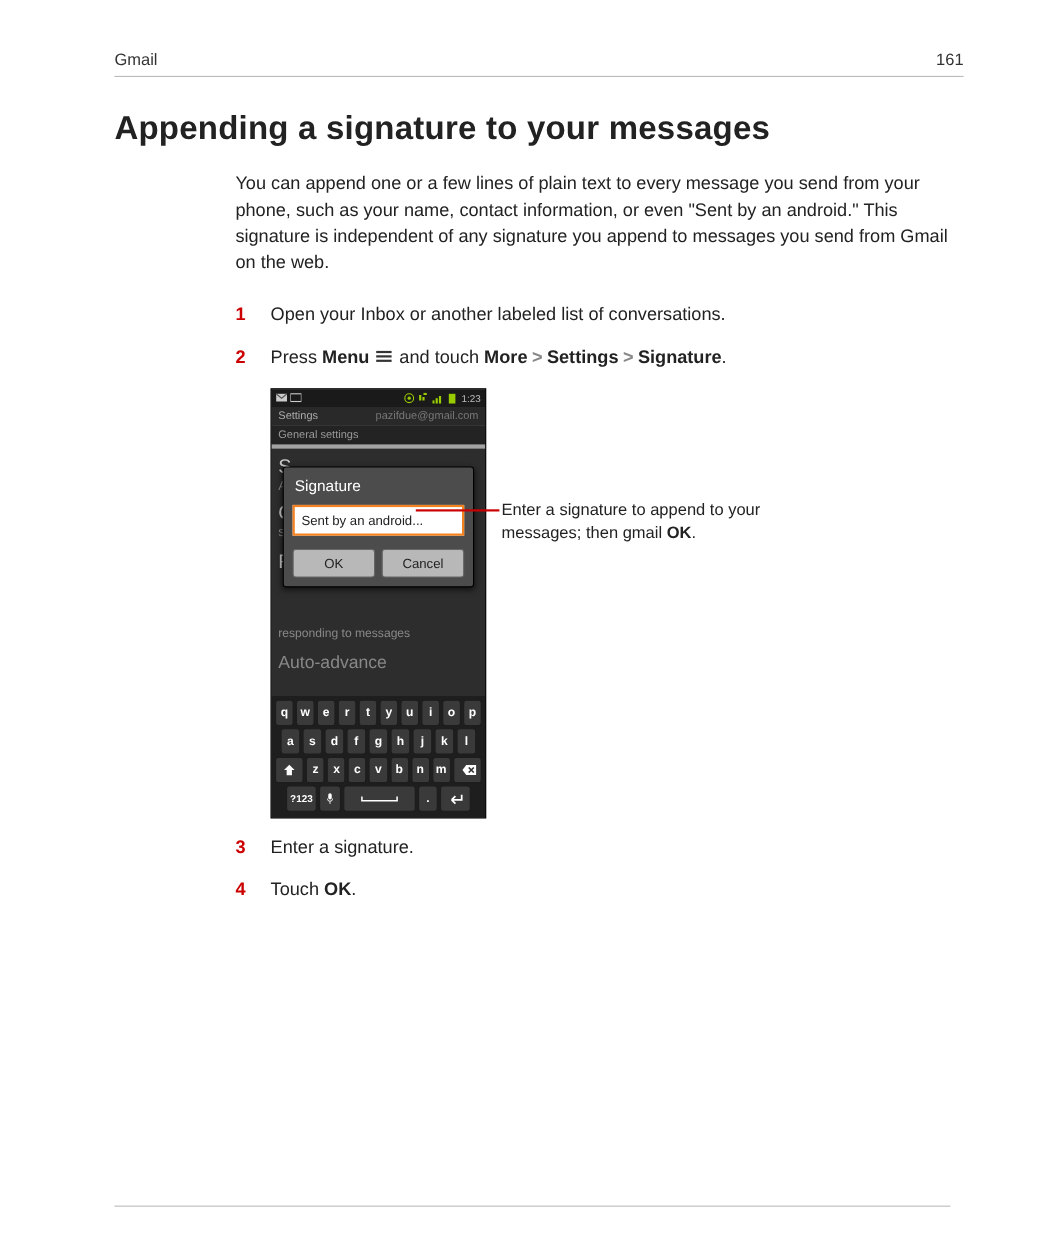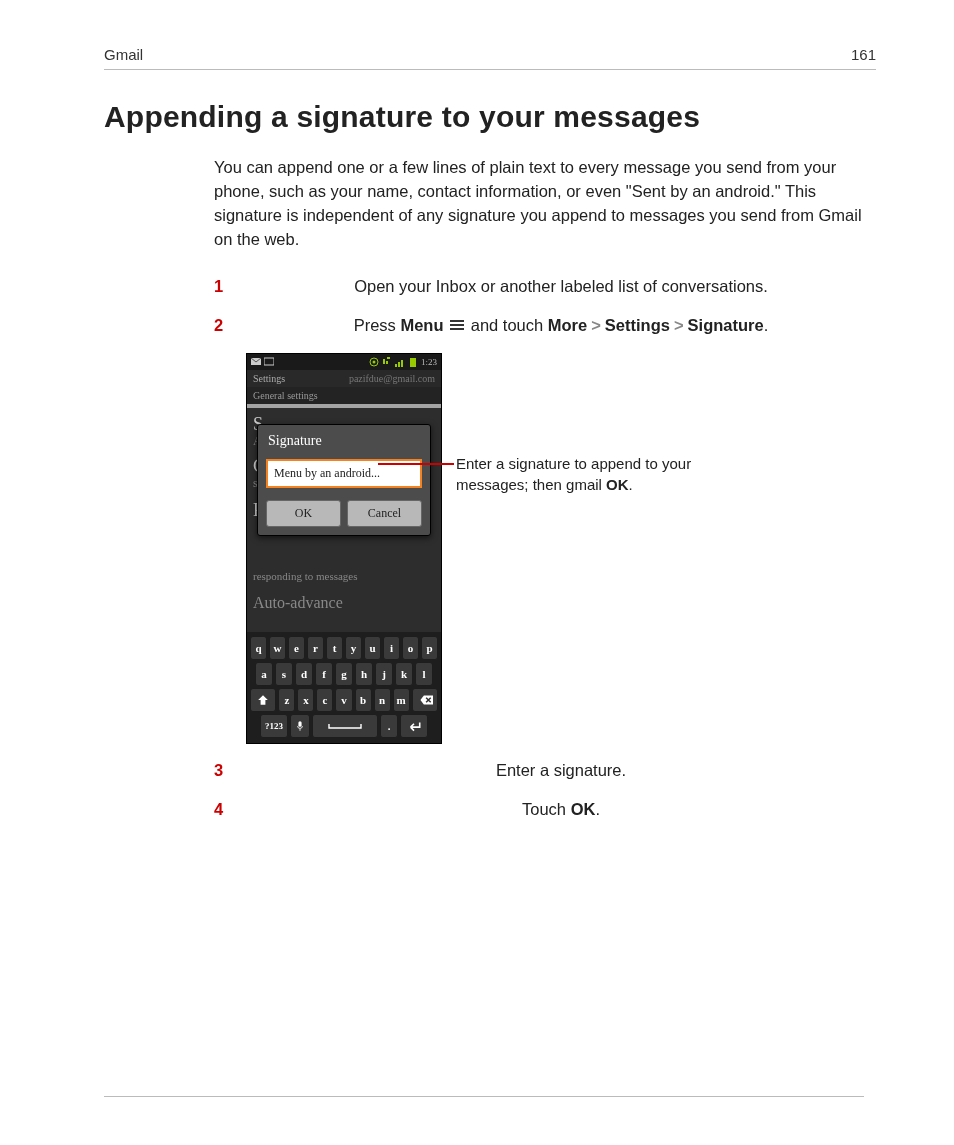--- a/index.html
+++ b/index.html
@@ -10,35 +10,35 @@
   }
   html,body{margin:0;padding:0;background:#fff;}
   .page{width:var(--page-w);height:var(--page-h);position:relative;
         font-family:Helvetica,Arial,sans-serif;color:var(--txt);
         box-sizing:border-box;padding:46px 78px 40px 104px;}
   .hdr{display:flex;justify-content:space-between;font-size:15px;color:#333;}
   .hdr-rule{border:none;border-top:1px solid var(--rule);margin:6px 0 30px;}
   h1{font-size:30px;font-weight:700;margin:0 0 22px 0;letter-spacing:.2px;}
   .content{padding-left:110px;}
   .intro{font-size:16.5px;line-height:1.45;margin-bottom:22px;}
-  ol.steps{list-style:none;padding:0;margin:0;counter-reset:step;text-align:center;}
+  ol.steps{list-style:none;padding:0;margin:0;counter-reset:step;}
   ol.steps>li{counter-increment:step;position:relative;padding-left:32px;
               font-size:16.5px;line-height:1.55;margin-bottom:14px;}
   ol.steps>li::before{content:counter(step);position:absolute;left:0;top:0;
               color:var(--red);font-weight:700;}
   .menu-icon{display:inline-block;width:14px;height:12px;vertical-align:-1px;
              margin:0 2px;}
   .menu-icon span,.menu-icon::before,.menu-icon::after{
     content:"";display:block;height:2px;background:#333;margin-bottom:2px;}
   .b{font-weight:700;}
   .chev{color:#888;margin:0 4px;font-weight:700;}
   
   .figrow{display:flex;align-items:flex-start;gap:14px;margin:8px 0 14px 32px;}
   .phone{width:194px;background:#737373;color:#ddd;font-size:11px;
-         border:1px solid #000;position:relative;font-family:Liberation Serif, serif;}
+         border:1px solid #000;position:relative;}
   .statusbar{height:16px;background:#1a1a1a;display:flex;justify-content:space-between;
              align-items:center;padding:0 4px;font-size:9px;color:#ccc;}
   .sb-left{display:flex;gap:3px;}
   .sb-right{display:flex;gap:3px;align-items:center;}
   .ic{width:10px;height:10px;display:inline-block;}
   .titlebar{background:#292929;padding:3px 6px;display:flex;justify-content:space-between;
             color:#aaa;font-size:10px;}
   .subbar{background:#232323;padding:3px 6px;color:#999;font-size:10px;border-bottom:4px solid #a3a3a3;}
   .settings-bg{background:#2d2d2d;position:relative;height:224px;}
   .bg-item{position:absolute;left:6px;color:#888;font-size:12px;}
@@ -143,21 +143,21 @@
           <div class="bg-item" style="top:6px;font-size:18px;color:#ccc;">S</div>
           <div class="bg-item" style="top:26px;">Ad</div>
           <div class="bg-item" style="top:48px;font-size:18px;color:#ccc;">C</div>
           <div class="bg-item" style="top:68px;">s</div>
           <div class="bg-item" style="top:92px;font-size:18px;color:#ccc;">R</div>
           <div class="bg-item" style="top:162px;font-size:11px;color:#888;">responding to messages</div>
           <div class="bg-item" style="top:186px;font-size:16px;color:#888;">Auto-advance</div>
 
           <div class="dialog">
             <div class="dlg-title">Signature</div>
-            <div class="dlg-input">Menu by an android...</div>
+            <div class="dlg-input">Sent by an android...</div>
             <div class="dlg-buttons">
               <div class="dlg-btn">OK</div>
               <div class="dlg-btn">Cancel</div>
             </div>
           </div>
         </div>
 
         <div class="kbd">
           <div class="krow" id="krow1">
               <div class="key">q</div>

